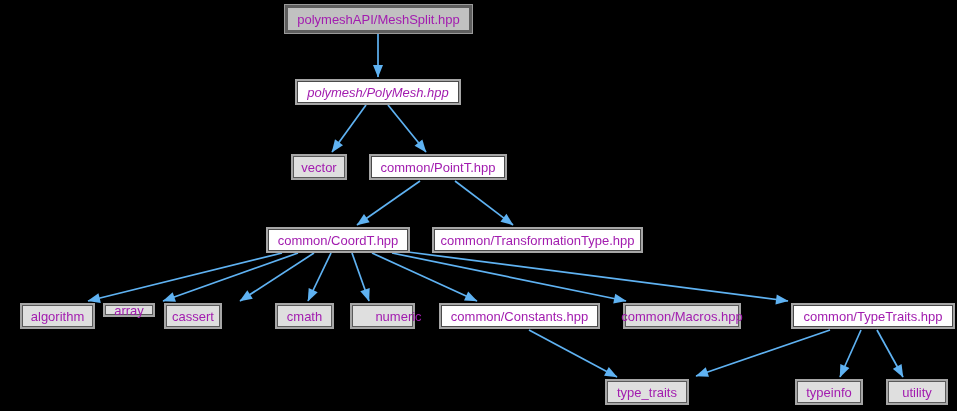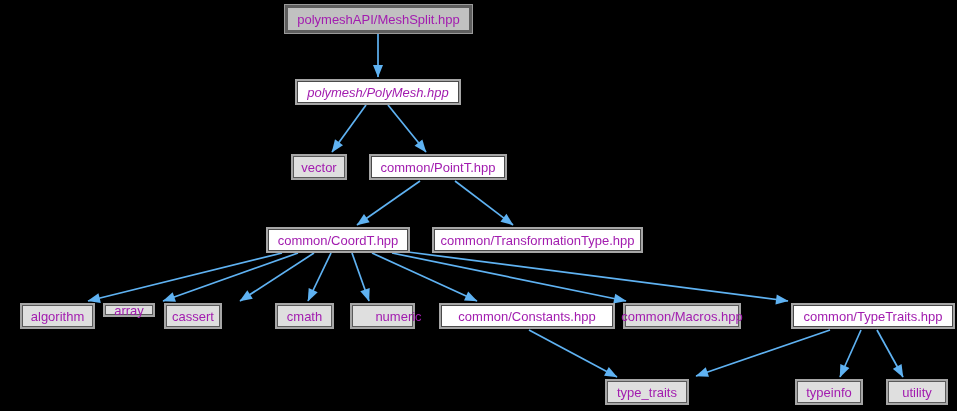--- a/index.html
+++ b/index.html
@@ -86,20 +86,20 @@
   <div class="node node-linked" style="left:295px; top:79px;  width:166px; height:26px;font-style:italic;">polymesh/PolyMesh.hpp</div>
   <div class="node node-plain" style="left:291px; top:154px; width:56px;  height:26px;">vector</div>
   <div class="node node-linked" style="left:369px; top:154px; width:138px; height:26px;">common/PointT.hpp</div>
   <div class="node node-linked" style="left:266px; top:227px; width:144px; height:26px;">common/CoordT.hpp</div>
   <div class="node node-linked" style="left:432px; top:227px; width:211px; height:26px;">common/TransformationType.hpp</div>
   <div class="node node-plain" style="left:20px;   top:303px; width:75px;  height:26px;">algorithm</div>
   <div class="node node-plain" style="left:103px; top:303px; width:52px;  height:14px;">array</div>
   <div class="node node-plain" style="left:164px; top:303px; width:58px;  height:26px;">cassert</div>
   <div class="node node-plain" style="left:267px; top:303px; width:59px;  height:26px;margin-left:8px;">cmath</div>
   <div class="node node-plain" style="left:350px; top:303px; width:65px;  height:26px;padding-left:32px;">numeric</div>
-  <div class="node node-linked" style="left:439px; top:303px; width:176px; height:26px;">common/Constants.hpp</div>
+  <div class="node node-linked" style="left:439px; top:303px; width:161px; height:26px;">common/Constants.hpp</div>
   <div class="node node-plain" style="left:623px; top:303px; width:118px; height:26px;">common/Macros.hpp</div>
   <div class="node node-linked" style="left:791px; top:303px; width:164px; height:26px;">common/TypeTraits.hpp</div>
   <div class="node node-plain" style="left:605px; top:379px; width:84px;  height:26px;">type_traits</div>
   <div class="node node-plain" style="left:795px; top:379px; width:68px;  height:26px;">typeinfo</div>
   <div class="node node-plain" style="left:886px; top:379px; width:62px;  height:26px;">utility</div>
 
 </div>
 
 </body></html>

